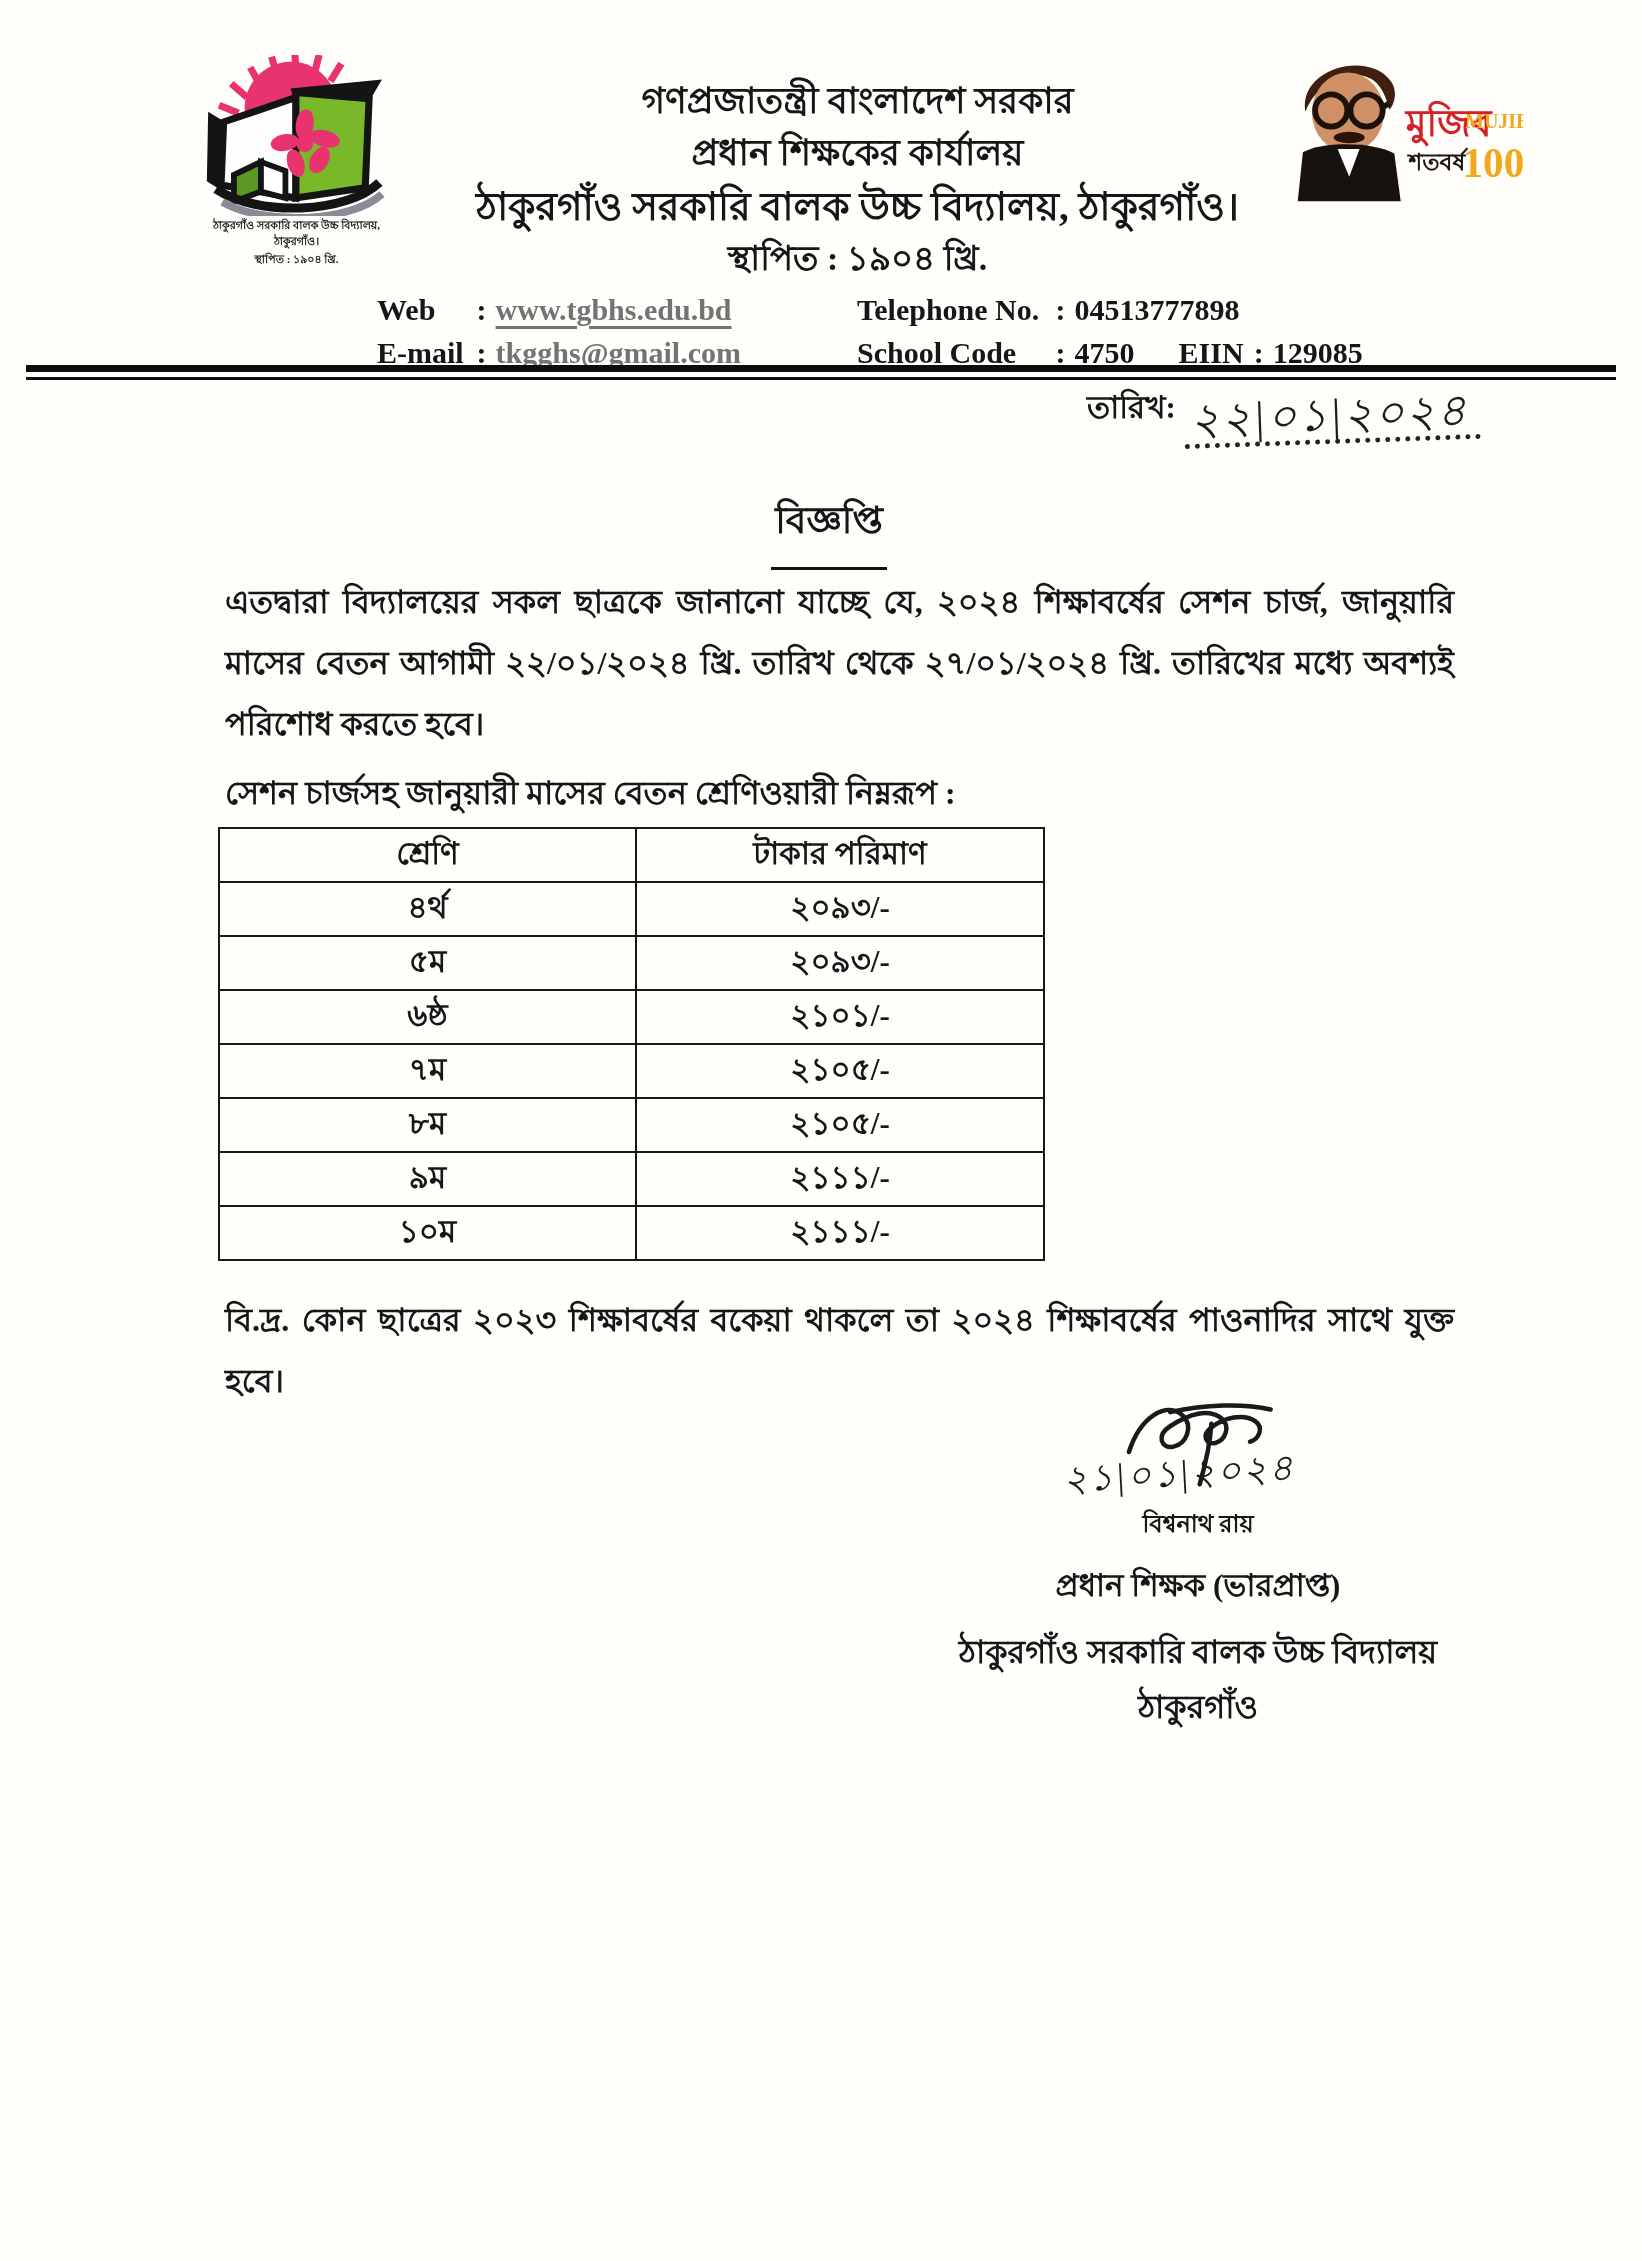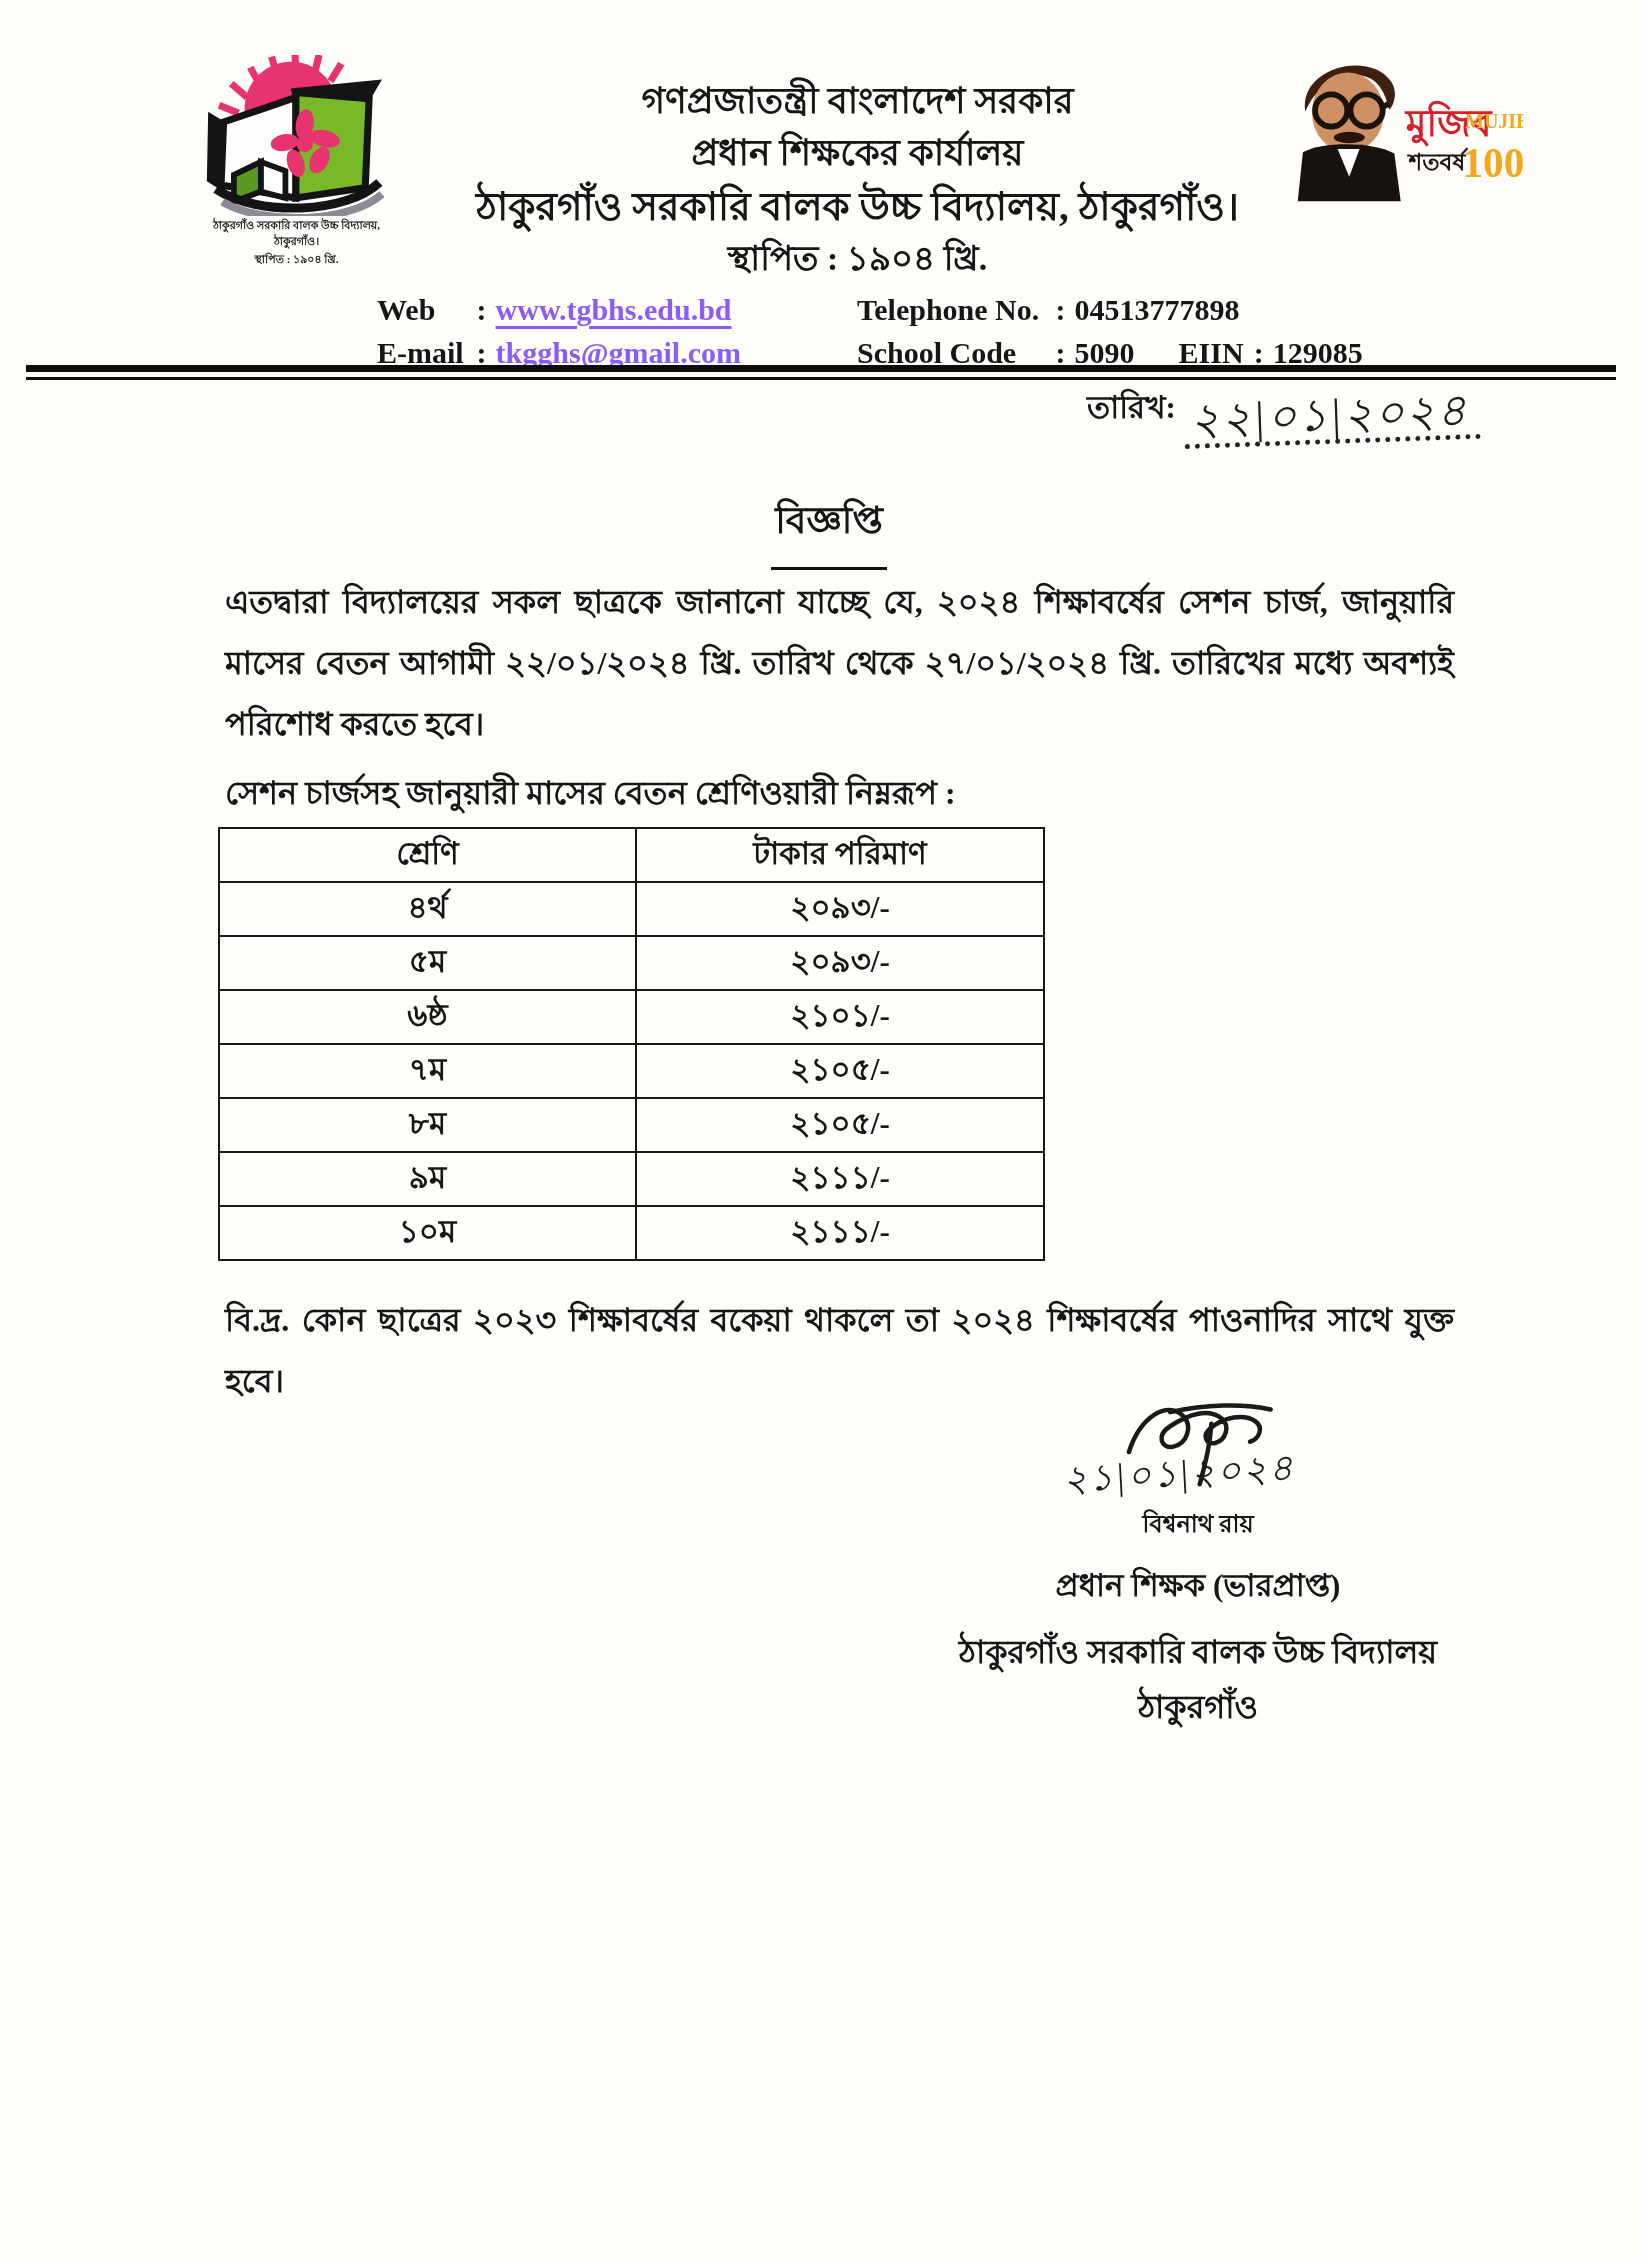--- a/index.html
+++ b/index.html
@@ -20,21 +20,21 @@
   .hline1,.hline2{font-size:36px;font-weight:700;line-height:52px;}
   .hline3{font-size:39px;font-weight:700;line-height:55px;}
   .hline4{font-size:34px;font-weight:700;line-height:49px;}
   .contact-left{position:absolute;left:377px;top:291px;}
   .contact-right{position:absolute;left:857px;top:291px;}
   .contact-row{font-size:30px;font-weight:700;line-height:37px;margin-bottom:6.4px;white-space:nowrap;}
   .contact-row .lbl{display:inline-block;}
   .contact-left .lbl{min-width:97px;}
   .contact-right .lbl{min-width:196px;}
   .contact-row .sep{display:inline-block;margin:0 9px 0 2.6px;}
-  .link{color:#8b5cf6;text-decoration:underline;text-decoration-thickness:2.6px;text-underline-offset:6.4px;font-weight:700;}
+  .link{color:#737373;text-decoration:underline;text-decoration-thickness:2.6px;text-underline-offset:6.4px;font-weight:700;}
   .eiin-group{margin-left:44px;}
   .divider{position:absolute;left:26px;top:365px;width:1590px;height:5.2px;
     border-top:7px solid #0d0d0d;border-bottom:3.2px solid #0d0d0d;}
   
   .date-line{position:absolute;left:1087px;top:383px;white-space:nowrap;}
   .date-label{font-size:31px;font-weight:700;vertical-align:11.6px;}
   .hand{font-style:italic;letter-spacing:1.9px;color:#1c1c1c;}
   .hand-date-top{display:inline-block;font-size:45px;line-height:45px;
     border-bottom:5.2px dotted #222;padding:0 11.6px 1.3px 6.4px;margin-left:7.7px;
     transform:rotate(-2deg);}
@@ -153,21 +153,21 @@
     </div>
     <div class="contact-row">
       <span class="lbl">E-mail</span><span class="sep">:</span><span class="link">tkgghs@gmail.com</span>
     </div>
   </div>
   <div class="contact-right">
     <div class="contact-row">
       <span class="lbl">Telephone No.</span><span class="sep">:</span><span>04513777898</span>
     </div>
     <div class="contact-row">
-      <span class="lbl">School Code</span><span class="sep">:</span><span>5090</span><span class="eiin-group"><span>EIIN</span> <span class="sep">:</span><span>129085</span></span>
+      <span class="lbl">School Code</span><span class="sep">:</span><span>4750</span><span class="eiin-group"><span>EIIN</span> <span class="sep">:</span><span>129085</span></span>
     </div>
   </div>
 
   <div class="divider"></div>
 
   <div class="date-line">
     <span class="date-label">তারিখ:</span><span class="hand hand-date-top">২২|০১|২০২৪</span>
   </div>
 
   <div class="notice-title-wrap">

